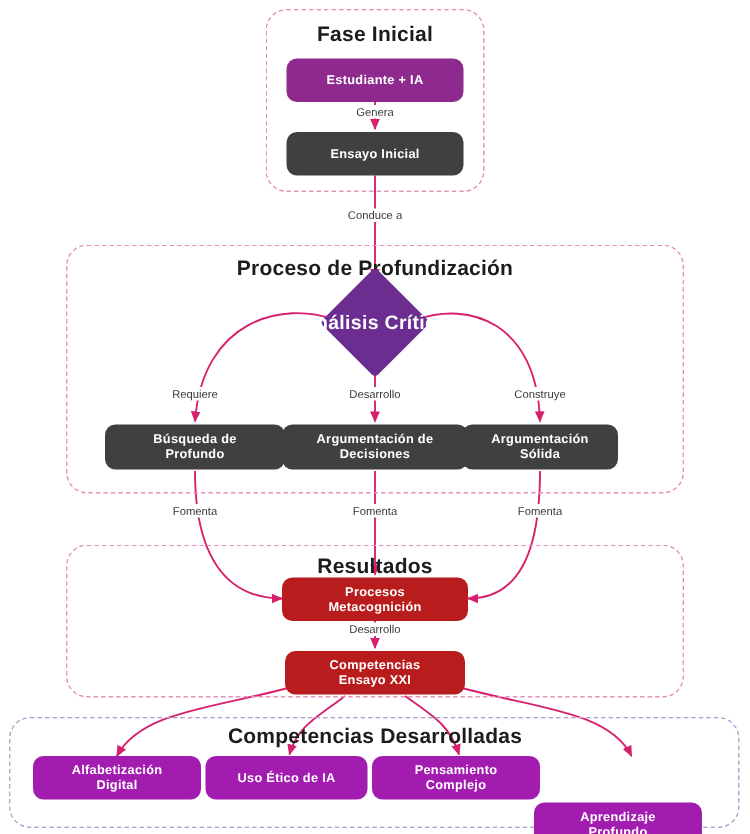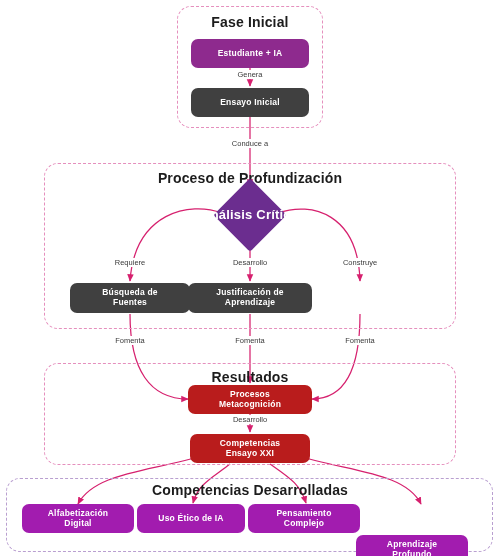--- a/index.html
+++ b/index.html
@@ -152,22 +152,23 @@
 
   <div class="diamond-wrap" style="left:206px; top:187px; width:88px; height:55px;">
     <div class="diamond-shape"></div>
     <span class="diamond-label">Análisis Crítico</span>
   </div>
 
   <div class="edge-label" style="left:130px; top:258px;">Requiere</div>
   <div class="edge-label" style="left:250px; top:258px;">Desarrollo</div>
   <div class="edge-label" style="left:360px; top:258px;">Construye</div>
 
-  <div class="node pink" style="left:70px; top:283px; width:120px; height:30px;">Búsqueda de Fuentes</div>
-  <div class="node pink" style="left:188px; top:283px; width:124px; height:30px;">Justificación de Aprendizaje</div>
+  <div class="node pink" style="left:70px; top:283px; width:120px; height:30px;">Búsqueda de Profundo</div>
+  <div class="node pink" style="left:188px; top:283px; width:124px; height:30px;">Argumentación de Decisiones</div>
+  <div class="node pink" style="left:308px; top:283px; width:104px; height:30px;">Argumentación Sólida</div>
 
   <div class="edge-label" style="left:130px; top:336px;">Fomenta</div>
   <div class="edge-label" style="left:250px; top:336px;">Fomenta</div>
   <div class="edge-label" style="left:360px; top:336px;">Fomenta</div>
 
   <div class="group-box" style="left:44px; top:363px; width:412px; height:102px;"></div>
   <div class="group-title" style="left:250px; top:369px;">Resultados</div>
 
   <div class="node red" style="left:188px; top:385px; width:124px; height:29px;">Procesos Metacognición</div>
   <div class="edge-label" style="left:250px; top:415px;">Desarrollo</div>

